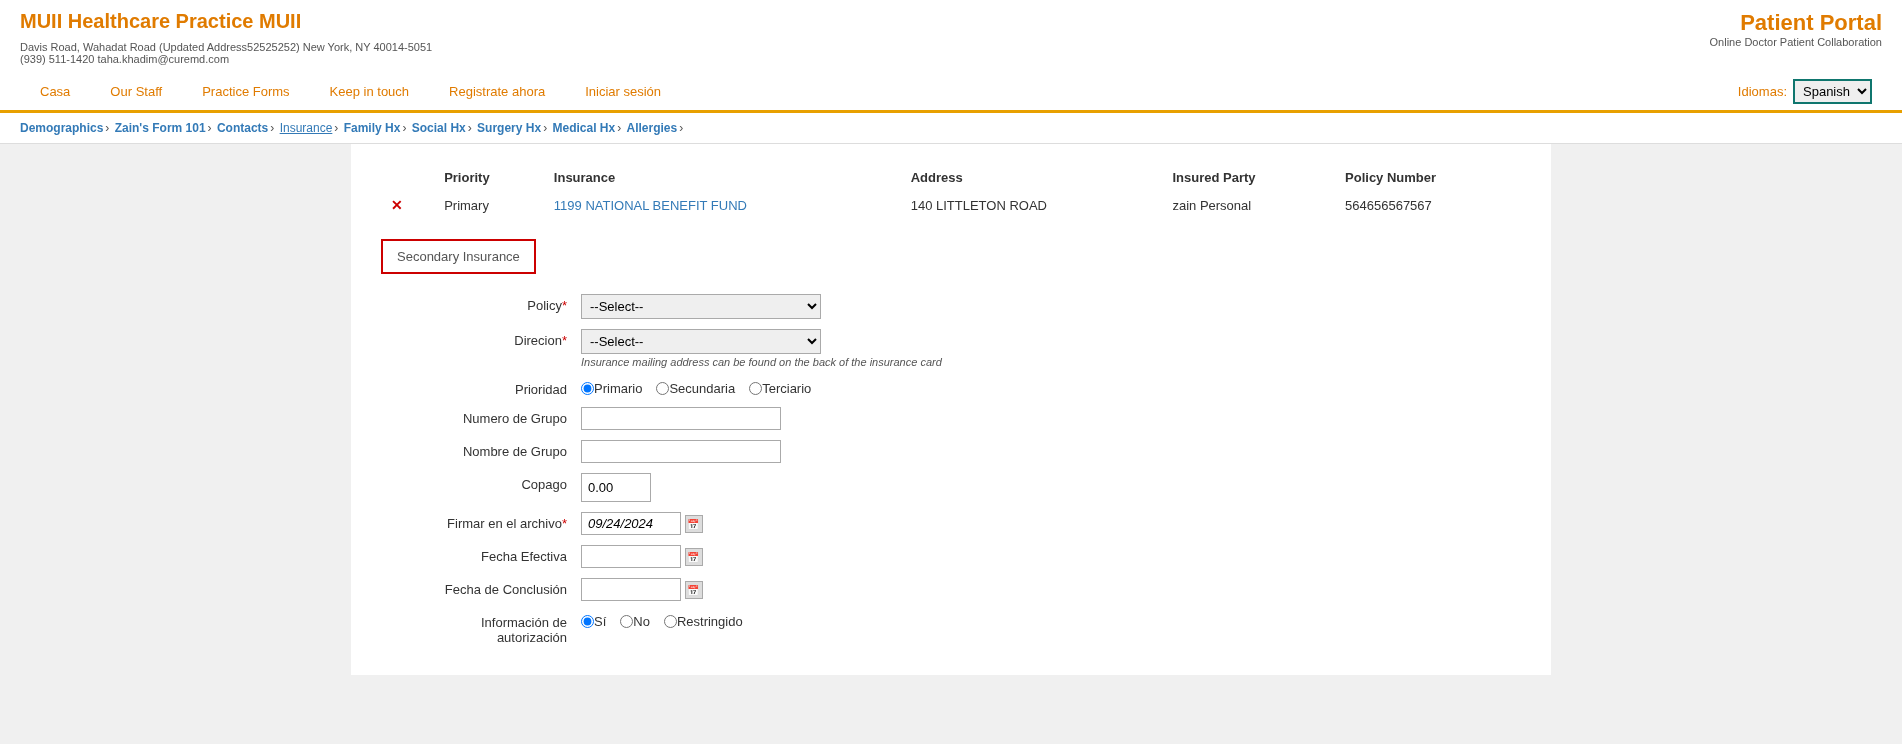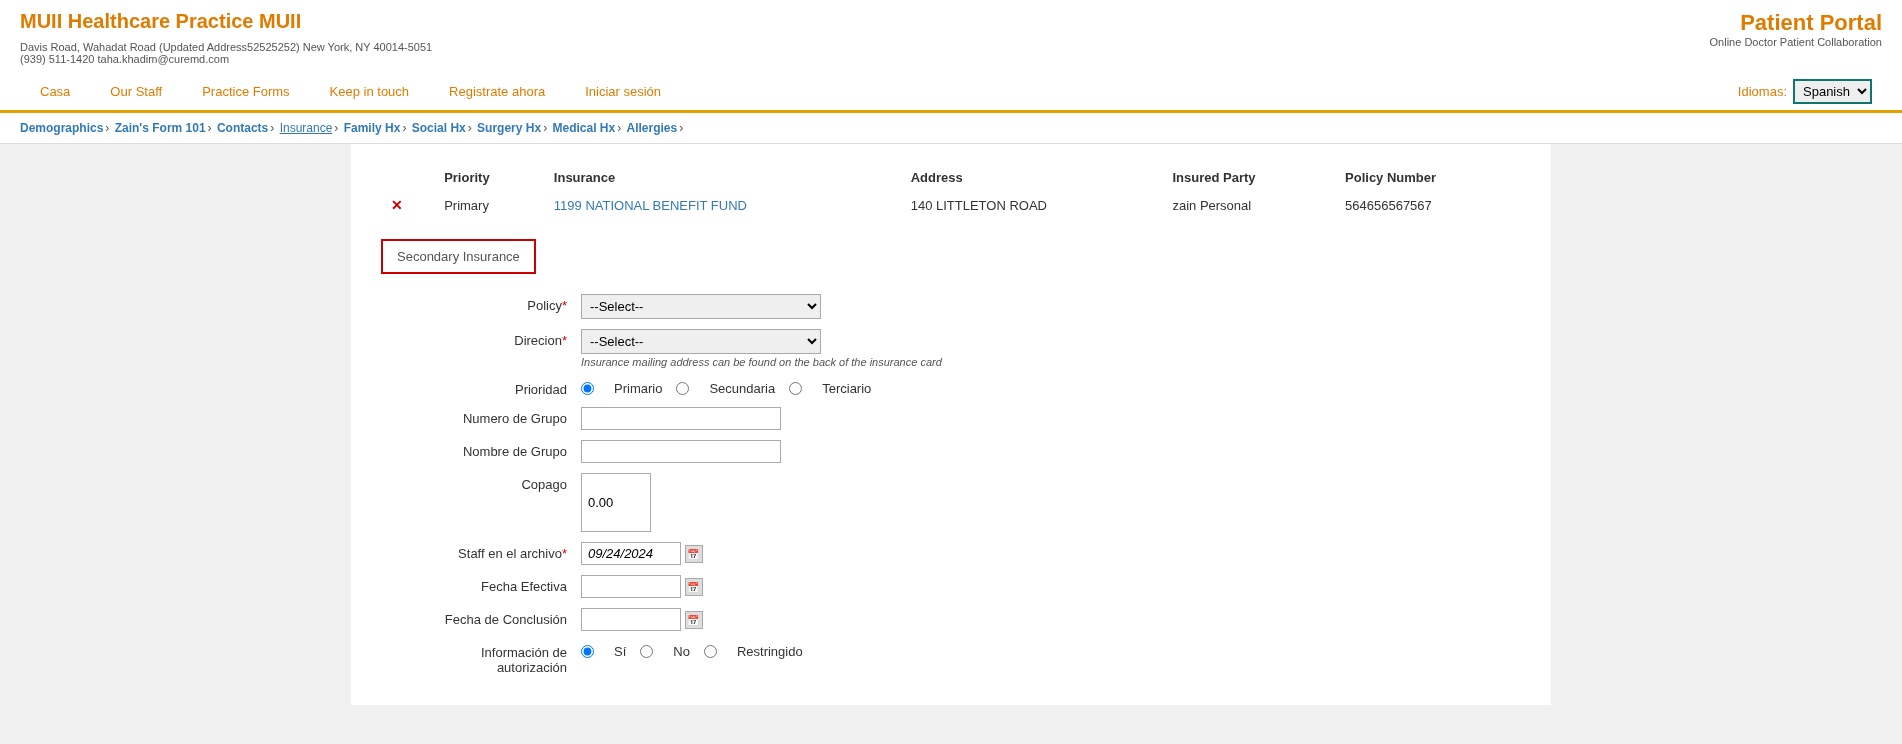--- a/index.html
+++ b/index.html
@@ -43,24 +43,24 @@
 
     
     .form-section { margin-left: 40px; }
     .form-row { display: flex; align-items: flex-start; margin-bottom: 10px; }
     .form-label { width: 160px; text-align: right; padding-right: 14px; padding-top: 4px; font-size: 13px; color: #333; }
     .form-label .required { color: #cc0000; }
     .form-control { width: 200px; padding: 3px 6px; font-size: 13px; border: 1px solid #aaa; }
     .form-select { width: 240px; padding: 3px 4px; font-size: 13px; border: 1px solid #aaa; }
     .form-hint { font-size: 11px; color: #555; font-style: italic; margin-top: 2px; }
     .radio-group { display: flex; align-items: center; gap: 14px; padding-top: 3px; }
-    .radio-group label { display: flex; align-items: center; gap: 20px; font-size: 13px; color: #333; }
+    .radio-group label { display: flex; align-items: center; gap: 0; font-size: 13px; color: #333; }
     .date-input { width: 100px; padding: 3px 6px; font-size: 13px; border: 1px solid #aaa; font-style: italic; }
     .cal-icon { display: inline-block; width: 18px; height: 18px; background: #ddd; border: 1px solid #aaa; cursor: pointer; margin-left: 4px; vertical-align: middle; font-size: 10px; text-align: center; line-height: 18px; }
-    .copago-input { width: 70px; padding: 21px 6px; font-size: 13px; border: 1px solid #aaa; }
+    .copago-input { width: 70px; padding: 6px 6px; font-size: 13px; border: 1px solid #aaa; }
   </style>
 </head>
 <body>
 
 <div class="header">
   <div class="header-top">
     <div class="brand">
       <div class="brand-name">MUII Healthcare Practice MUII</div>
       <div class="brand-address">Davis Road, Wahadat Road (Updated Address52525252) New York, NY 40014-5051</div>
       <div class="brand-contact">(939) 511-1420 taha.khadim@curemd.com</div>
@@ -182,21 +182,21 @@
       <input type="text" class="form-control" value="" style="">
     </div>
 
     <div class="form-row">
       <div class="form-label">Copago</div>
       <input type="text" class="copago-input" value="0.00" style="">
     </div>
 
     <div class="form-row">
       <div class="form-label">
-        <span>Staff en el archivo</span><span class="required">*</span>
+        <span>Firmar en el archivo</span><span class="required">*</span>
       </div>
       <div style="display:flex;align-items:center;">
         <input type="text" class="date-input" value="09/24/2024" style="">
         <span class="cal-icon">📅</span>
       </div>
     </div>
 
     <div class="form-row">
       <div class="form-label">Fecha Efectiva</div>
       <div style="display:flex;align-items:center;">

